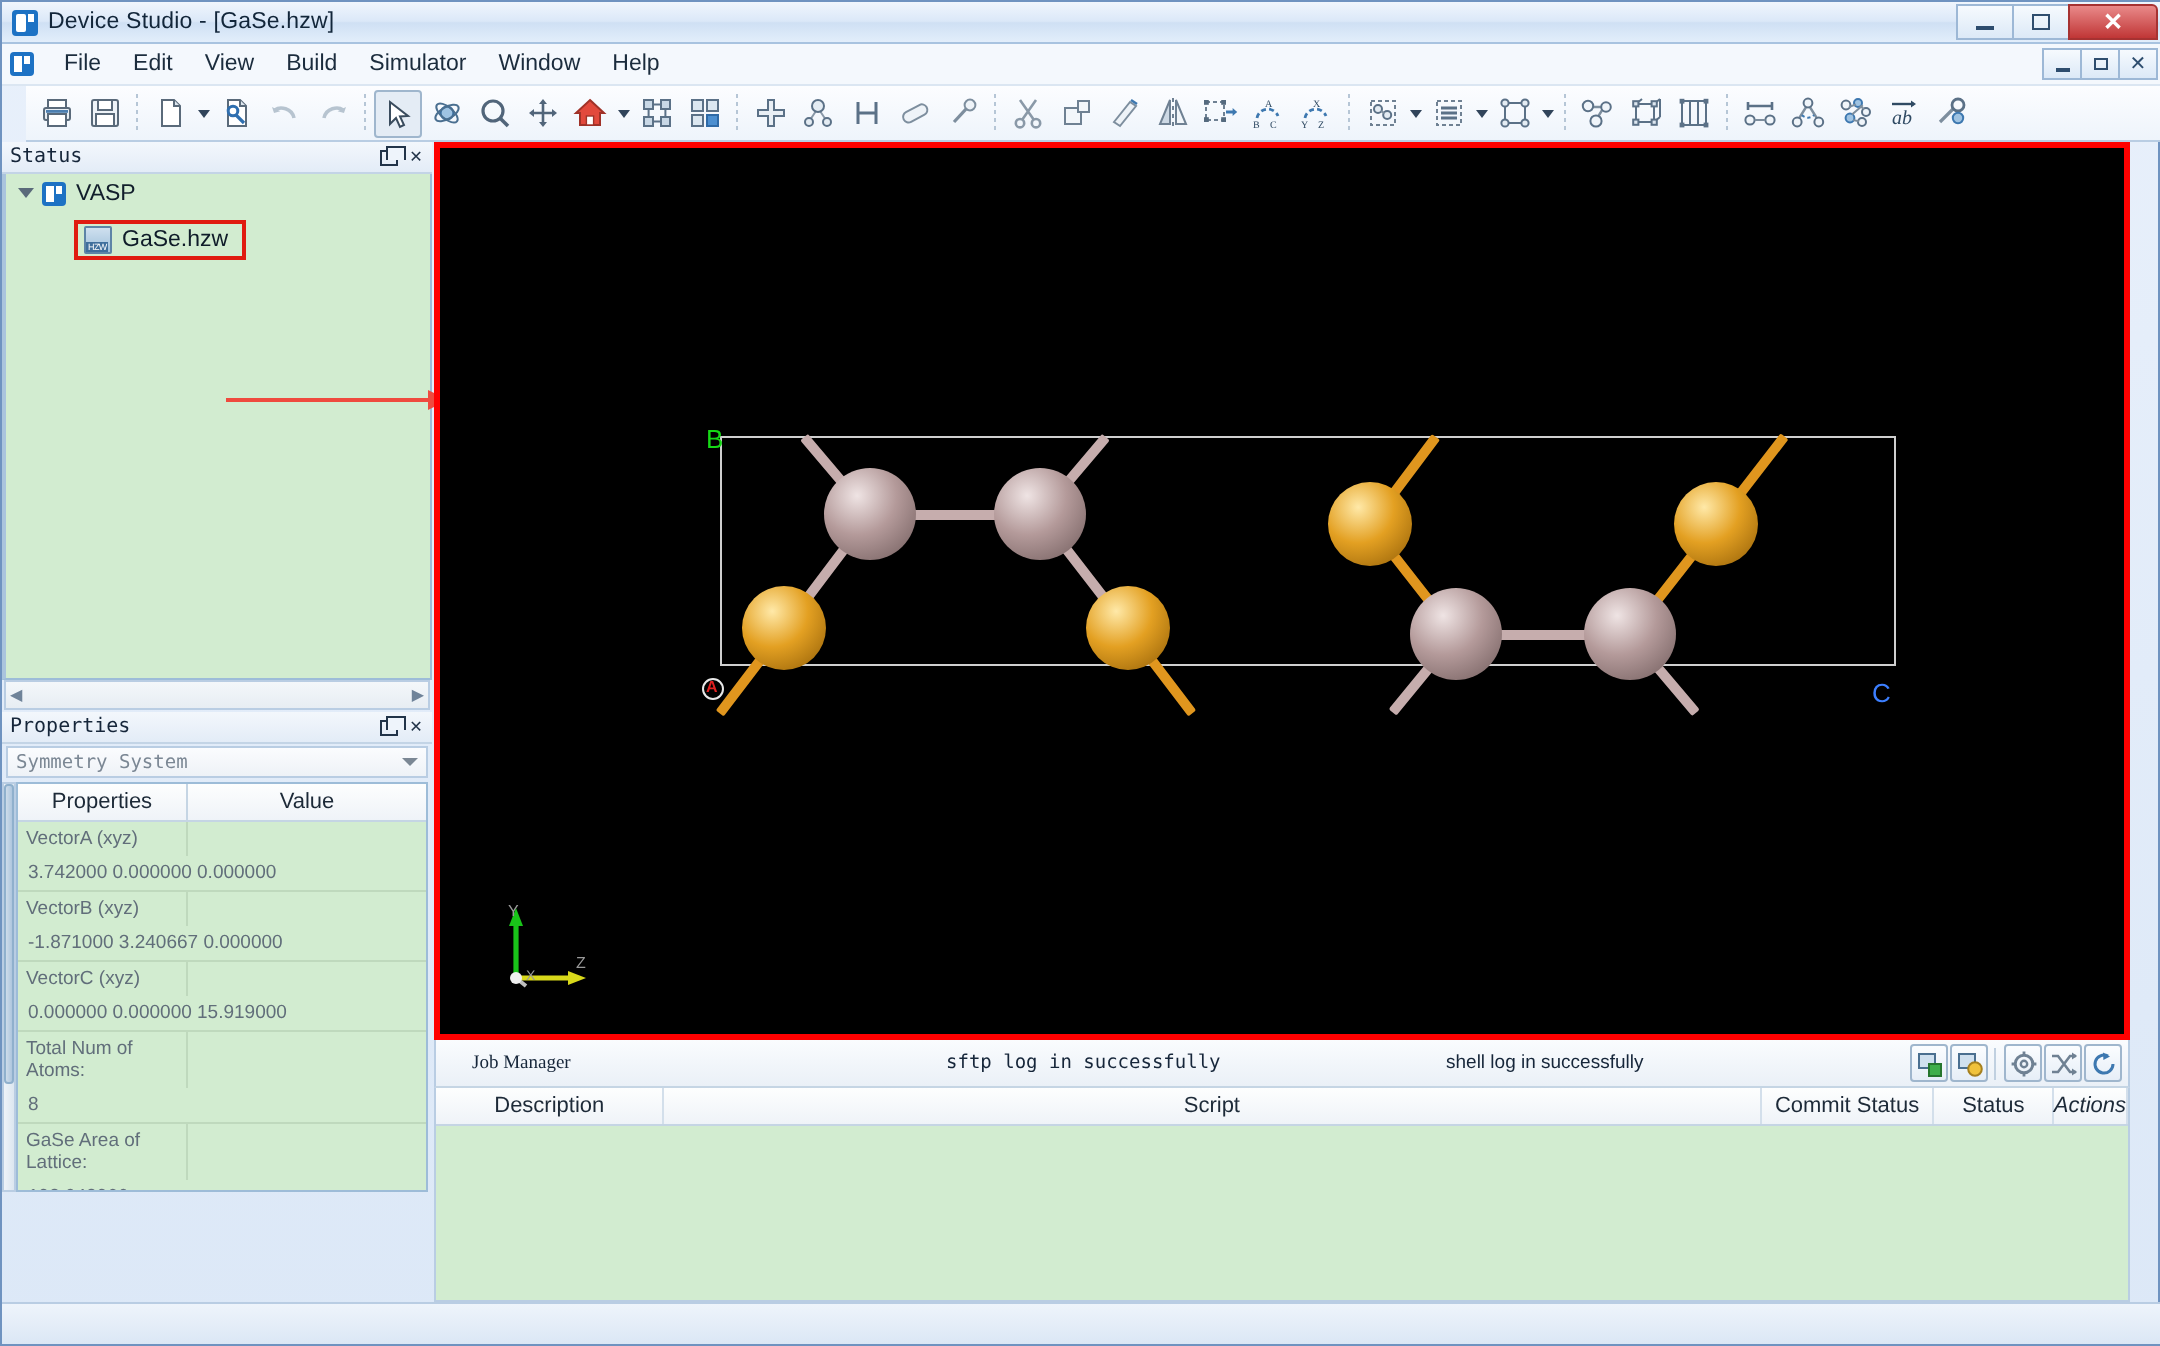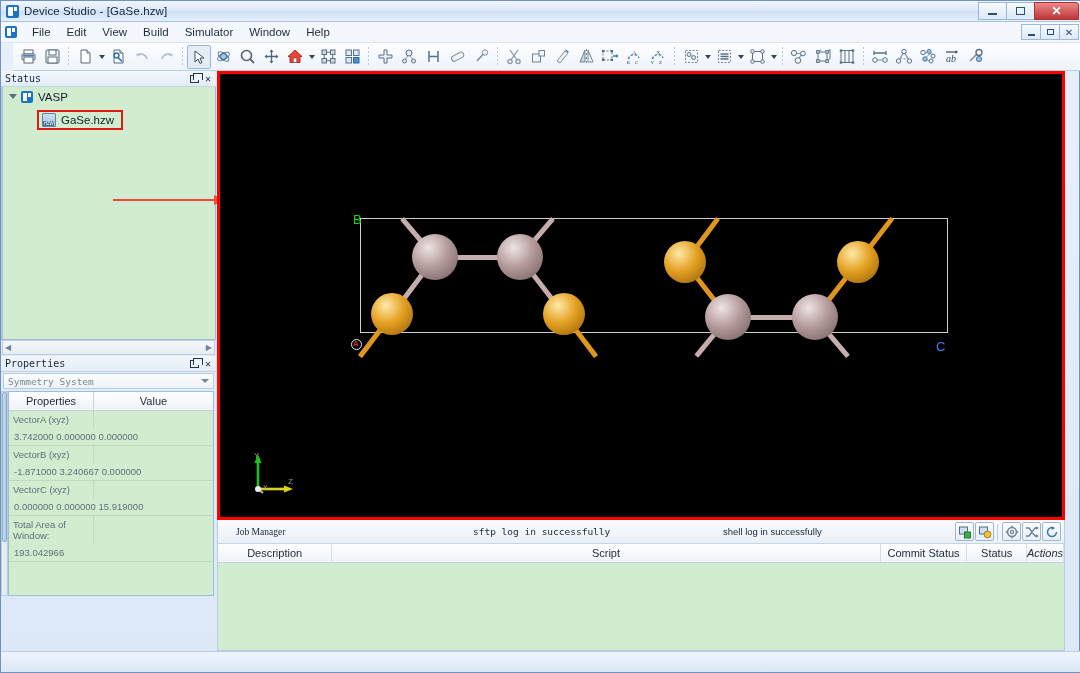--- a/index.html
+++ b/index.html
@@ -628,21 +628,25 @@
       </div>
       <div class="pt-row">
         <div class="pt-c1">VectorB (xyz)</div>
         <div class="pt-c2">-1.871000 3.240667 0.000000</div>
       </div>
       <div class="pt-row">
         <div class="pt-c1">VectorC (xyz)</div>
         <div class="pt-c2">0.000000 0.000000 15.919000</div>
       </div>
       <div class="pt-row">
-        <div class="pt-c1">Total Area of Window:</div>
+        <div class="pt-c1">Total Num of Atoms:</div>
+        <div class="pt-c2">8</div>
+      </div>
+      <div class="pt-row">
+        <div class="pt-c1">GaSe Area of Lattice:</div>
         <div class="pt-c2">193.042966</div>
       </div>
     </div>
   </div>
 
   <div class="viewport-frame">
     <div class="viewport" id="viewport">
       <div class="cell-box"></div>
       <span class="lbl lbl-b">B</span>
       <span class="lbl lbl-c">C</span>

